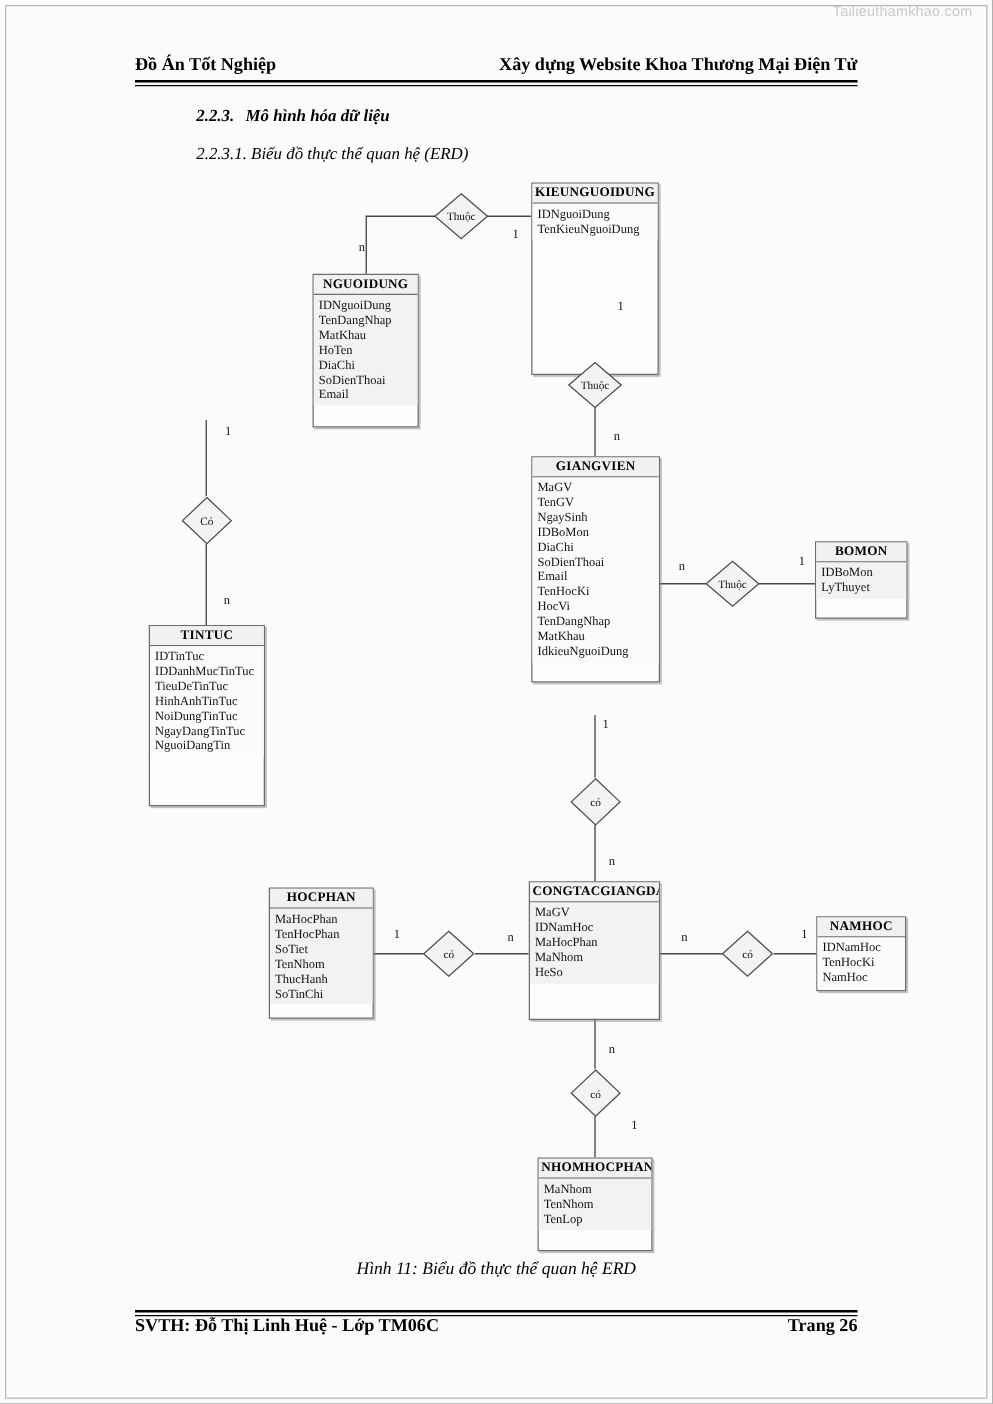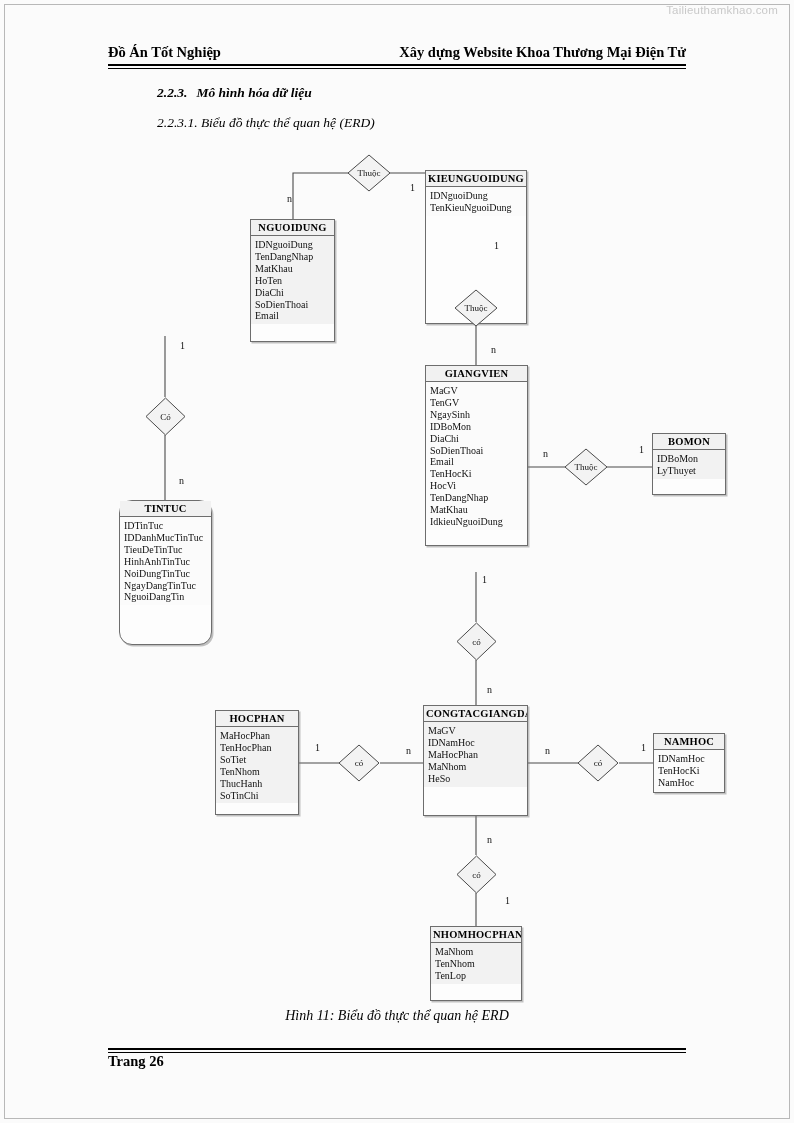--- a/index.html
+++ b/index.html
@@ -235,21 +235,21 @@
         <path d="M 380 763 L 423 763"></path>
 
         <path d="M 528 763 L 578 763"></path>
         <path d="M 619 763 L 653 763"></path>
 
         <path d="M 476 816 L 476 855"></path>
         <path d="M 476 893 L 476 926"></path>
       </g>
     </svg>
 
-    <div class="entity" style="left:425px; top:146px; width:102px; height:154px;margin-top:24px;">
+    <div class="entity" style="left:425px; top:146px; width:102px; height:154px;">
       <div class="ent-title">KIEUNGUOIDUNG</div>
       <div class="ent-attrs">
         <div class="attr">IDNguoiDung</div>
         <div class="attr">TenKieuNguoiDung</div>
       </div>
     </div>
 
     <div class="entity shaded" style="left:250px; top:219px; width:85px; height:123px;">
       <div class="ent-title">NGUOIDUNG</div>
       <div class="ent-attrs">
@@ -257,21 +257,21 @@
         <div class="attr">TenDangNhap</div>
         <div class="attr">MatKhau</div>
         <div class="attr">HoTen</div>
         <div class="attr">DiaChi</div>
         <div class="attr">SoDienThoai</div>
         <div class="attr">Email</div>
       </div>
     </div>
 
 
-    <div class="entity" style="left:119px; top:500px; width:93px; height:145px;border-radius:13px;">
+    <div class="entity" style="left:119px; top:500px; width:93px; height:145px;">
       <div class="ent-title">TINTUC</div>
       <div class="ent-attrs">
         <div class="attr">IDTinTuc</div>
         <div class="attr">IDDanhMucTinTuc</div>
         <div class="attr">TieuDeTinTuc</div>
         <div class="attr">HinhAnhTinTuc</div>
         <div class="attr">NoiDungTinTuc</div>
         <div class="attr">NgayDangTinTuc</div>
         <div class="attr">NguoiDangTin</div>
       </div>
@@ -416,16 +416,17 @@
     <div class="card" style="left:641px; top:742px;">1</div>
     <div class="card" style="left:487px; top:834px;">n</div>
     <div class="card" style="left:505px; top:895px;">1</div>
 
   </div>
 
   <div class="caption">Hình 11: Biểu đồ thực thể quan hệ ERD</div>
 
   <div class="rule-bot"></div>
   <div class="footer">
+    <span>SVTH: Đỗ Thị Linh Huệ - Lớp TM06C</span>
     <span>Trang 26</span>
   </div>
 
 </div>
 
 </body></html>

